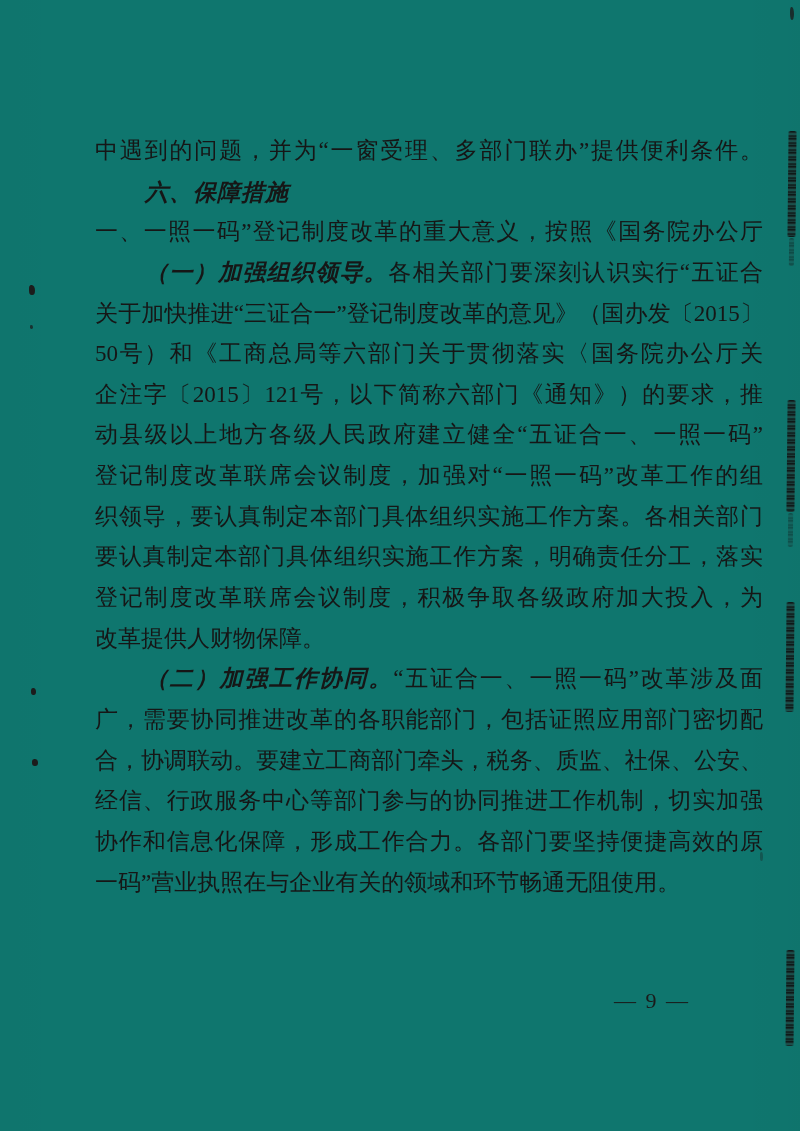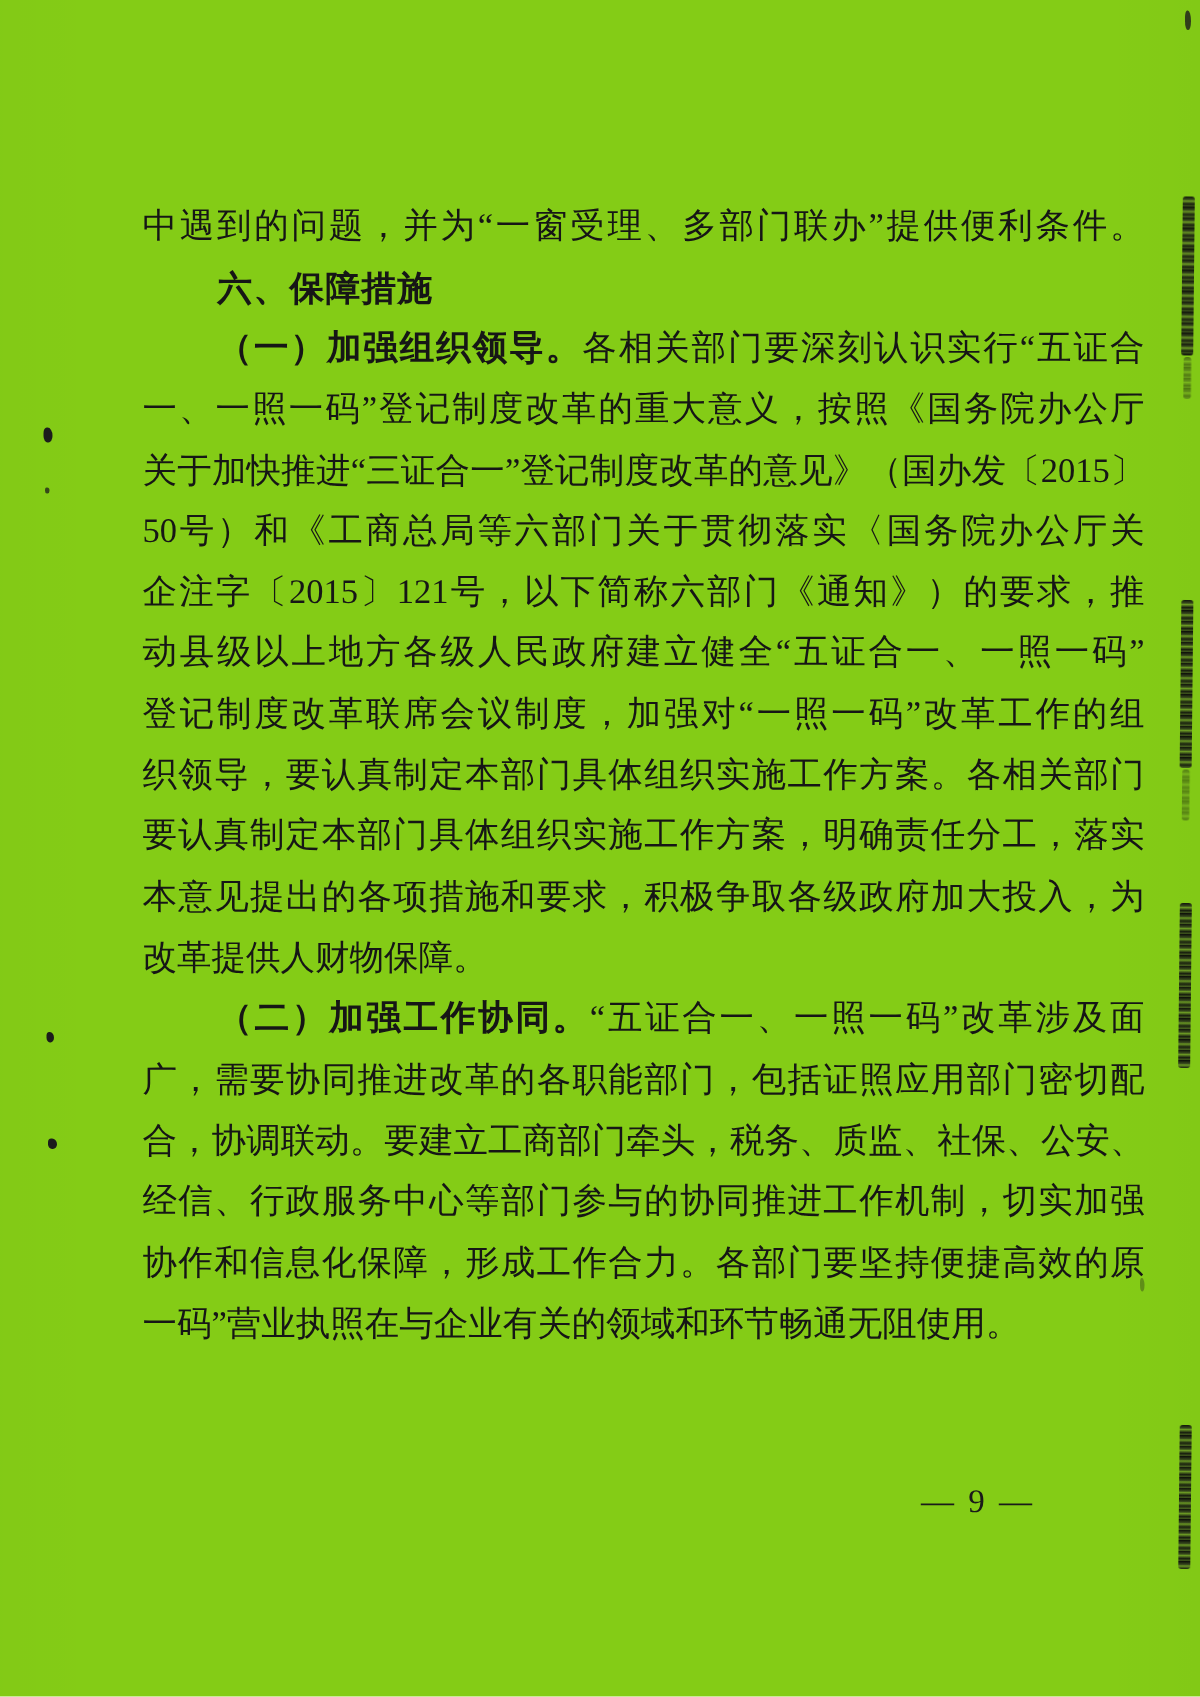--- a/index.html
+++ b/index.html
@@ -4,21 +4,21 @@
 <style>
   html, body {
     margin: 0;
     padding: 0;
     background: #ffffff;
   }
   .page {
     position: relative;
     width: 800px;
     height: 1131px;
-    background: #84cc16;
+    background: #0f766e;
     overflow: hidden;
     font-family: "Liberation Serif", "DejaVu Serif", serif;
   }
   
   .page::before {
     content: "";
     position: absolute;
     inset: 0;
     background: linear-gradient(90deg, rgba(0,0,0,0.012), rgba(0,0,0,0) 8%, rgba(0,0,0,0) 92%, rgba(0,0,0,0.015));
     pointer-events: none;
@@ -41,20 +41,21 @@
   }
   .line.noj {
     text-align: center;
     text-align-last: left;
   }
   .line.indent {
     padding-left: 50px;
   }
   .line span.b {
     font-weight: 700;
+    font-style: italic;
   }
   .line.heading {
     text-align: left;
     text-align-last: left;
   }
   .line.heading span {
     font-family: "Liberation Sans", "DejaVu Sans", sans-serif;
     font-weight: 700;
     letter-spacing: 1px;
   }
@@ -100,30 +101,30 @@
   .fleck.f-r1    { left: 760px; top: 852px; width: 3px; height: 9px;  opacity: 0.35; }
 </style>
 </head>
 <body>
 
 <div class="page">
 
   <div class="doc">
       <div class="line"><span>中遇到的问题，并为“一窗受理、多部门联办”提供便利条件。</span></div>
       <div class="line noj indent heading"><span class="b">六、保障措施</span></div>
+      <div class="line"><span>一、一照一码”登记制度改革的重大意义，按照《国务院办公厅</span></div>
       <div class="line indent"><span class="b">（一）加强组织领导。</span><span>各相关部门要深刻认识实行“五证合</span></div>
-      <div class="line"><span>一、一照一码”登记制度改革的重大意义，按照《国务院办公厅</span></div>
       <div class="line"><span>关于加快推进“三证合一”登记制度改革的意见》（国办发〔2015〕</span></div>
       <div class="line"><span>50号）和《工商总局等六部门关于贯彻落实〈国务院办公厅关</span></div>
       <div class="line"><span>企注字〔2015〕121号，以下简称六部门《通知》）的要求，推</span></div>
       <div class="line"><span>动县级以上地方各级人民政府建立健全“五证合一、一照一码”</span></div>
       <div class="line"><span>登记制度改革联席会议制度，加强对“一照一码”改革工作的组</span></div>
       <div class="line"><span>织领导，要认真制定本部门具体组织实施工作方案。各相关部门</span></div>
       <div class="line"><span>要认真制定本部门具体组织实施工作方案，明确责任分工，落实</span></div>
-      <div class="line"><span>本意见提出的各项措施和要求，积极争取各级政府加大投入，为</span></div>
+      <div class="line"><span>登记制度改革联席会议制度，积极争取各级政府加大投入，为</span></div>
       <div class="line noj"><span>改革提供人财物保障。</span></div>
       <div class="line indent"><span class="b">（二）加强工作协同。</span><span>“五证合一、一照一码”改革涉及面</span></div>
       <div class="line"><span>广，需要协同推进改革的各职能部门，包括证照应用部门密切配</span></div>
       <div class="line"><span>合，协调联动。要建立工商部门牵头，税务、质监、社保、公安、</span></div>
       <div class="line"><span>经信、行政服务中心等部门参与的协同推进工作机制，切实加强</span></div>
       <div class="line"><span>协作和信息化保障，形成工作合力。各部门要坚持便捷高效的原</span></div>
       <div class="line noj"><span>一码”营业执照在与企业有关的领域和环节畅通无阻使用。</span></div>
     </div>
 
   <div class="page-number">— 9 —</div>

